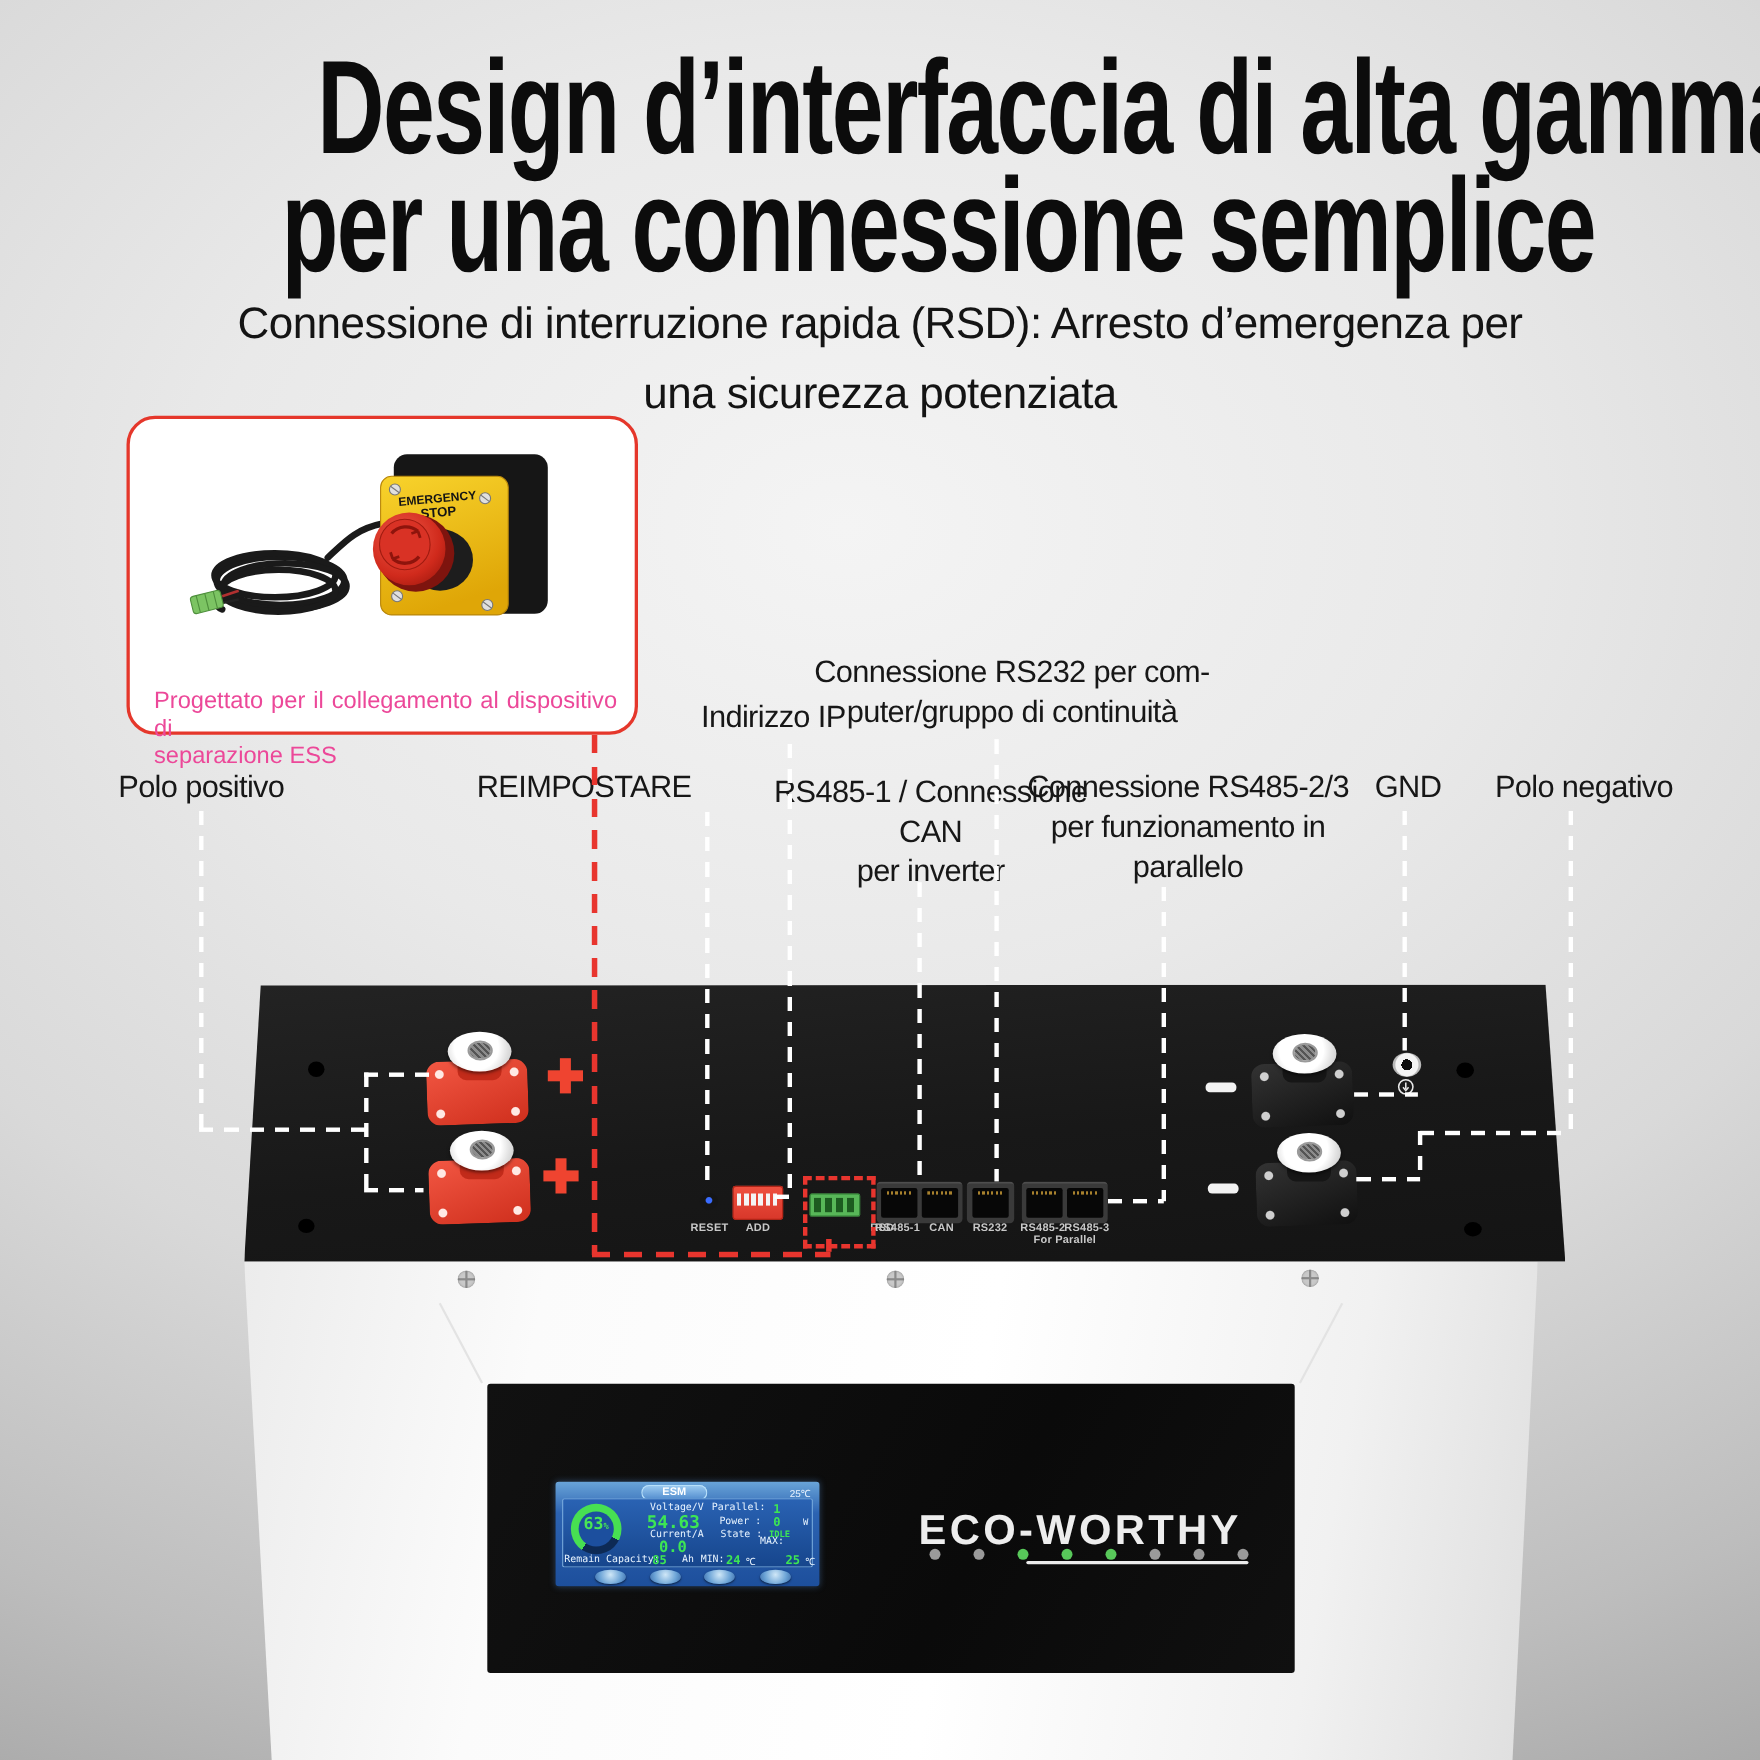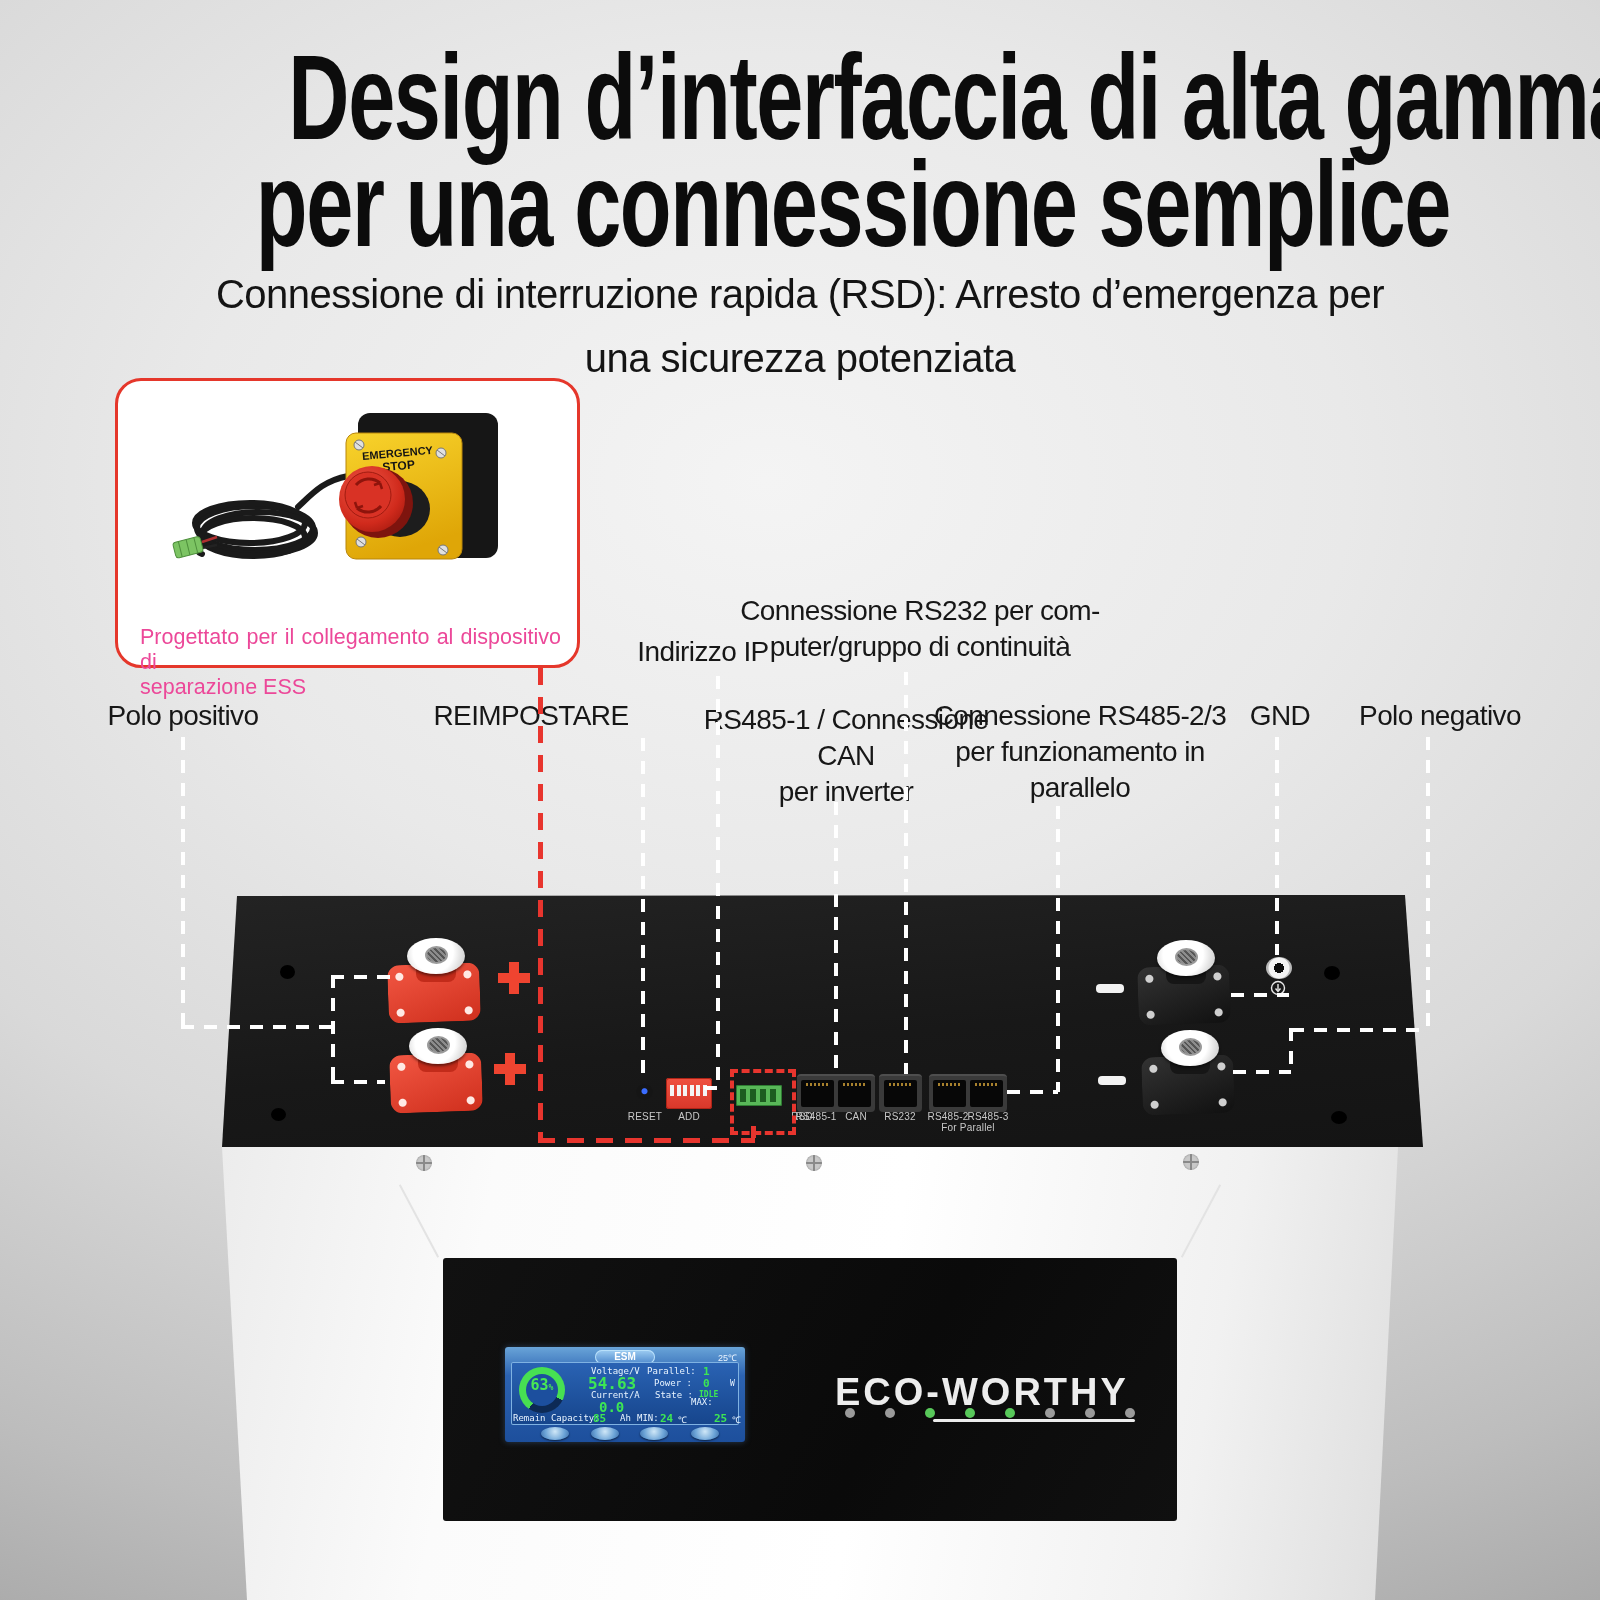--- a/index.html
+++ b/index.html
@@ -77,28 +77,28 @@
   .dip .pins{position:absolute;left:4px;top:7px;width:38px;height:11px;
     background:repeating-linear-gradient(to right,#f4f4f4 0 4px,transparent 4px 6.5px);}
   .rsd-conn{position:absolute;left:736px;top:1085px;width:46px;height:21px;border-radius:2px;
     background:#58b758;box-shadow:inset 0 0 0 1px #2e7d32;}
   .rsd-conn .slots{position:absolute;left:4px;top:4px;width:38px;height:13px;
     background:repeating-linear-gradient(to right,#1d5c20 0 6px,transparent 6px 10px);}
   .jack-outer{position:absolute;height:38px;background:#3a3a3a;border-radius:4px;border-top:2px solid #4e4e4e;box-sizing:border-box;}
   .jack{position:absolute;top:4px;width:33px;height:27px;background:#070707;border-radius:2px;}
   .jack::before{content:'';position:absolute;left:5px;top:3px;width:23px;height:3px;
     background:repeating-linear-gradient(to right,#a8812d 0 2px,transparent 2px 4px);}
-  .plbl{position:absolute;transform:translateX(-50%);font-size:10px;font-weight:400;
+  .plbl{position:absolute;transform:translateX(-50%);font-size:10px;font-weight:700;
     color:#c8c8c8;letter-spacing:.2px;white-space:nowrap;}
   .gnd-screw{position:absolute;left:1266px;top:957px;width:26px;height:22px;border-radius:50%;
     background:radial-gradient(circle,#0d0d0d 0 5px,#f4f4f4 5px 10px,#b9b9b9 11px);}
   
   .lcd{position:absolute;left:505px;top:1347px;width:240px;height:95px;border-radius:3px;
     background:linear-gradient(#69a4d8,#2c63b2 30%,#1d4f9c);box-shadow:0 0 6px rgba(90,150,220,.35);}
-  .lcd .pill{position:absolute;left:90px;top:3px;width:60px;height:14px;border-radius:8px;
+  .lcd .pill{position:absolute;left:78px;top:3px;width:60px;height:14px;border-radius:8px;
     background:linear-gradient(#9ecdf2,#4d88cc);box-shadow:inset 0 0 0 1px #b8e0fa;
     color:#fff;font-weight:700;font-size:10px;text-align:center;line-height:14px;}
   .lcd .temp{position:absolute;right:8px;top:4px;font-size:9px;color:#eaf4ff;}
   .lcd .screen{position:absolute;left:6px;top:15px;width:228px;height:63px;border-radius:2px;
     background:linear-gradient(#2a63b4,#16458c);box-shadow:inset 0 0 0 1px #7fb2e2;}
   .lcd .gauge{position:absolute;left:8px;top:5px;width:46px;height:46px;border-radius:50%;
     background:conic-gradient(from 215deg,#47e052 0 262deg,#0d2a55 262deg 360deg);}
   .lcd .gauge::after{content:'';position:absolute;left:7px;top:7px;width:32px;height:32px;border-radius:50%;
     background:#1c4f9e;}
   .lcd .soc{position:absolute;left:0;top:14px;width:46px;text-align:center;z-index:2;

